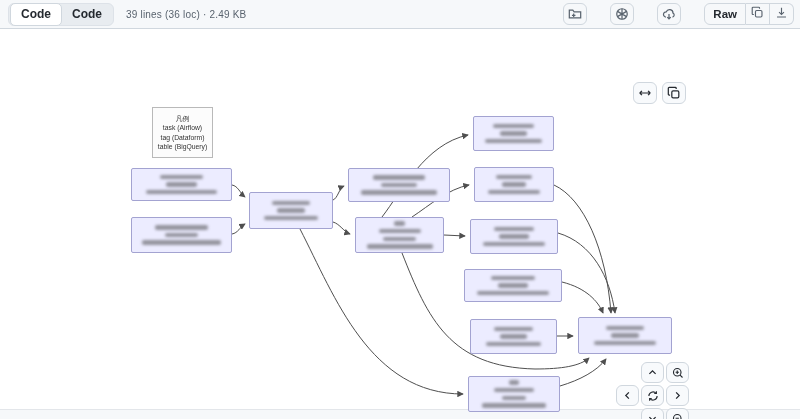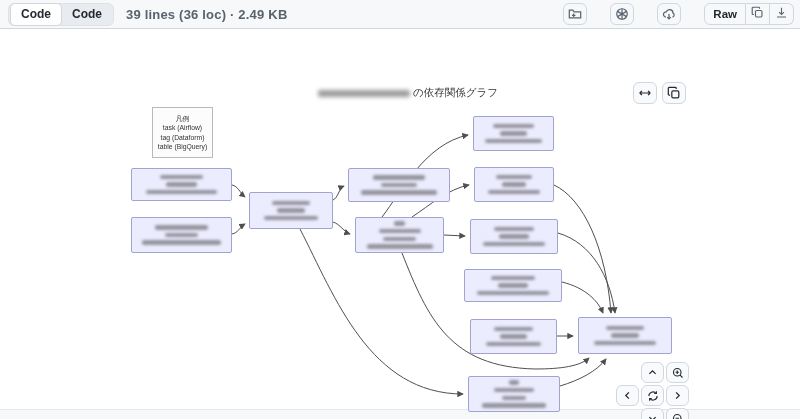--- a/index.html
+++ b/index.html
@@ -9,21 +9,21 @@
 
   
   .header { position:absolute; left:0; top:0; width:800px; height:29px;
     background:#f6f8fa; border-bottom:1px solid #d0d7de;
     display:flex; align-items:center; }
   .seg { display:flex; align-items:center; background:#e8ecf0;
     border:1px solid #dde2e8; border-radius:6px; margin-left:8px; padding:1px; height:23px; }
   .seg .tab { font-size:12px; font-weight:600; color:#24292f; padding:2px 10px;
     border-radius:5px; line-height:17px; cursor:pointer; }
   .seg .tab.active { background:#fff; border:1px solid #d0d7de; }
-  .meta { font-size:13px; color:#59636e; margin-left:12px; letter-spacing:.2px;font-weight:bold; }
+  .meta { font-size:10px; color:#59636e; margin-left:12px; letter-spacing:.2px; }
   .hdr-right { margin-left:auto; display:flex; align-items:center; gap:23px; padding-right:6px; }
   .icon-btn { width:24px; height:22px; border:1px solid #d0d7de; border-radius:6px;
     background:#f6f8fa; display:flex; align-items:center; justify-content:center; cursor:pointer; }
   .icon-btn svg { display:block; }
   .btn-group { display:flex; align-items:stretch; height:22px; }
   .btn-group > * { border:1px solid #d0d7de; background:#f6f8fa; display:flex;
     align-items:center; justify-content:center; cursor:pointer; }
   .btn-group > *:first-child { border-radius:6px 0 0 6px; }
   .btn-group > *:not(:first-child) { border-left:none; }
   .btn-group > *:last-child { border-radius:0 6px 6px 0; }
@@ -143,24 +143,20 @@
         <path d="M412,188 C430,176 448,160 469,156" fill="none" stroke="#4f4f4f" stroke-width="1" marker-end="url(#arrow)"></path>
         <path d="M444,206 L465,207" fill="none" stroke="#4f4f4f" stroke-width="1" marker-end="url(#arrow)"></path>
         <path d="M402,224 C428,290 450,338 535,340 C562,340 580,337 589,329" fill="none" stroke="#4f4f4f" stroke-width="1" marker-end="url(#arrow)"></path>
         <path d="M554,156 C584,170 606,220 611,284" fill="none" stroke="#4f4f4f" stroke-width="1" marker-end="url(#arrow)"></path>
         <path d="M558,204 C592,214 610,248 615,284" fill="none" stroke="#4f4f4f" stroke-width="1" marker-end="url(#arrow)"></path>
         <path d="M562,253 C586,259 598,272 603,284" fill="none" stroke="#4f4f4f" stroke-width="1" marker-end="url(#arrow)"></path>
         <path d="M557,307 L573,307" fill="none" stroke="#4f4f4f" stroke-width="1" marker-end="url(#arrow)"></path>
         <path d="M560,357 C580,351 597,342 606,330" fill="none" stroke="#4f4f4f" stroke-width="1" marker-end="url(#arrow)"></path>
       </svg>
 
-    <div class="gtitle">
-      <span class="redact-bar"></span>
-      <span>の依存関係グラフ</span>
-    </div>
 
     <div class="legend">
       <div>凡例</div>
       <div>task (Airflow)</div>
       <div>tag (Dataform)</div>
       <div>table (BigQuery)</div>
     </div>
 
     <div id="nodes">
         <div class="node" style="left: 131px; top: 139px; width: 101px; height: 33px; background: rgb(236, 236, 255); border-color: rgb(163, 163, 209);">

